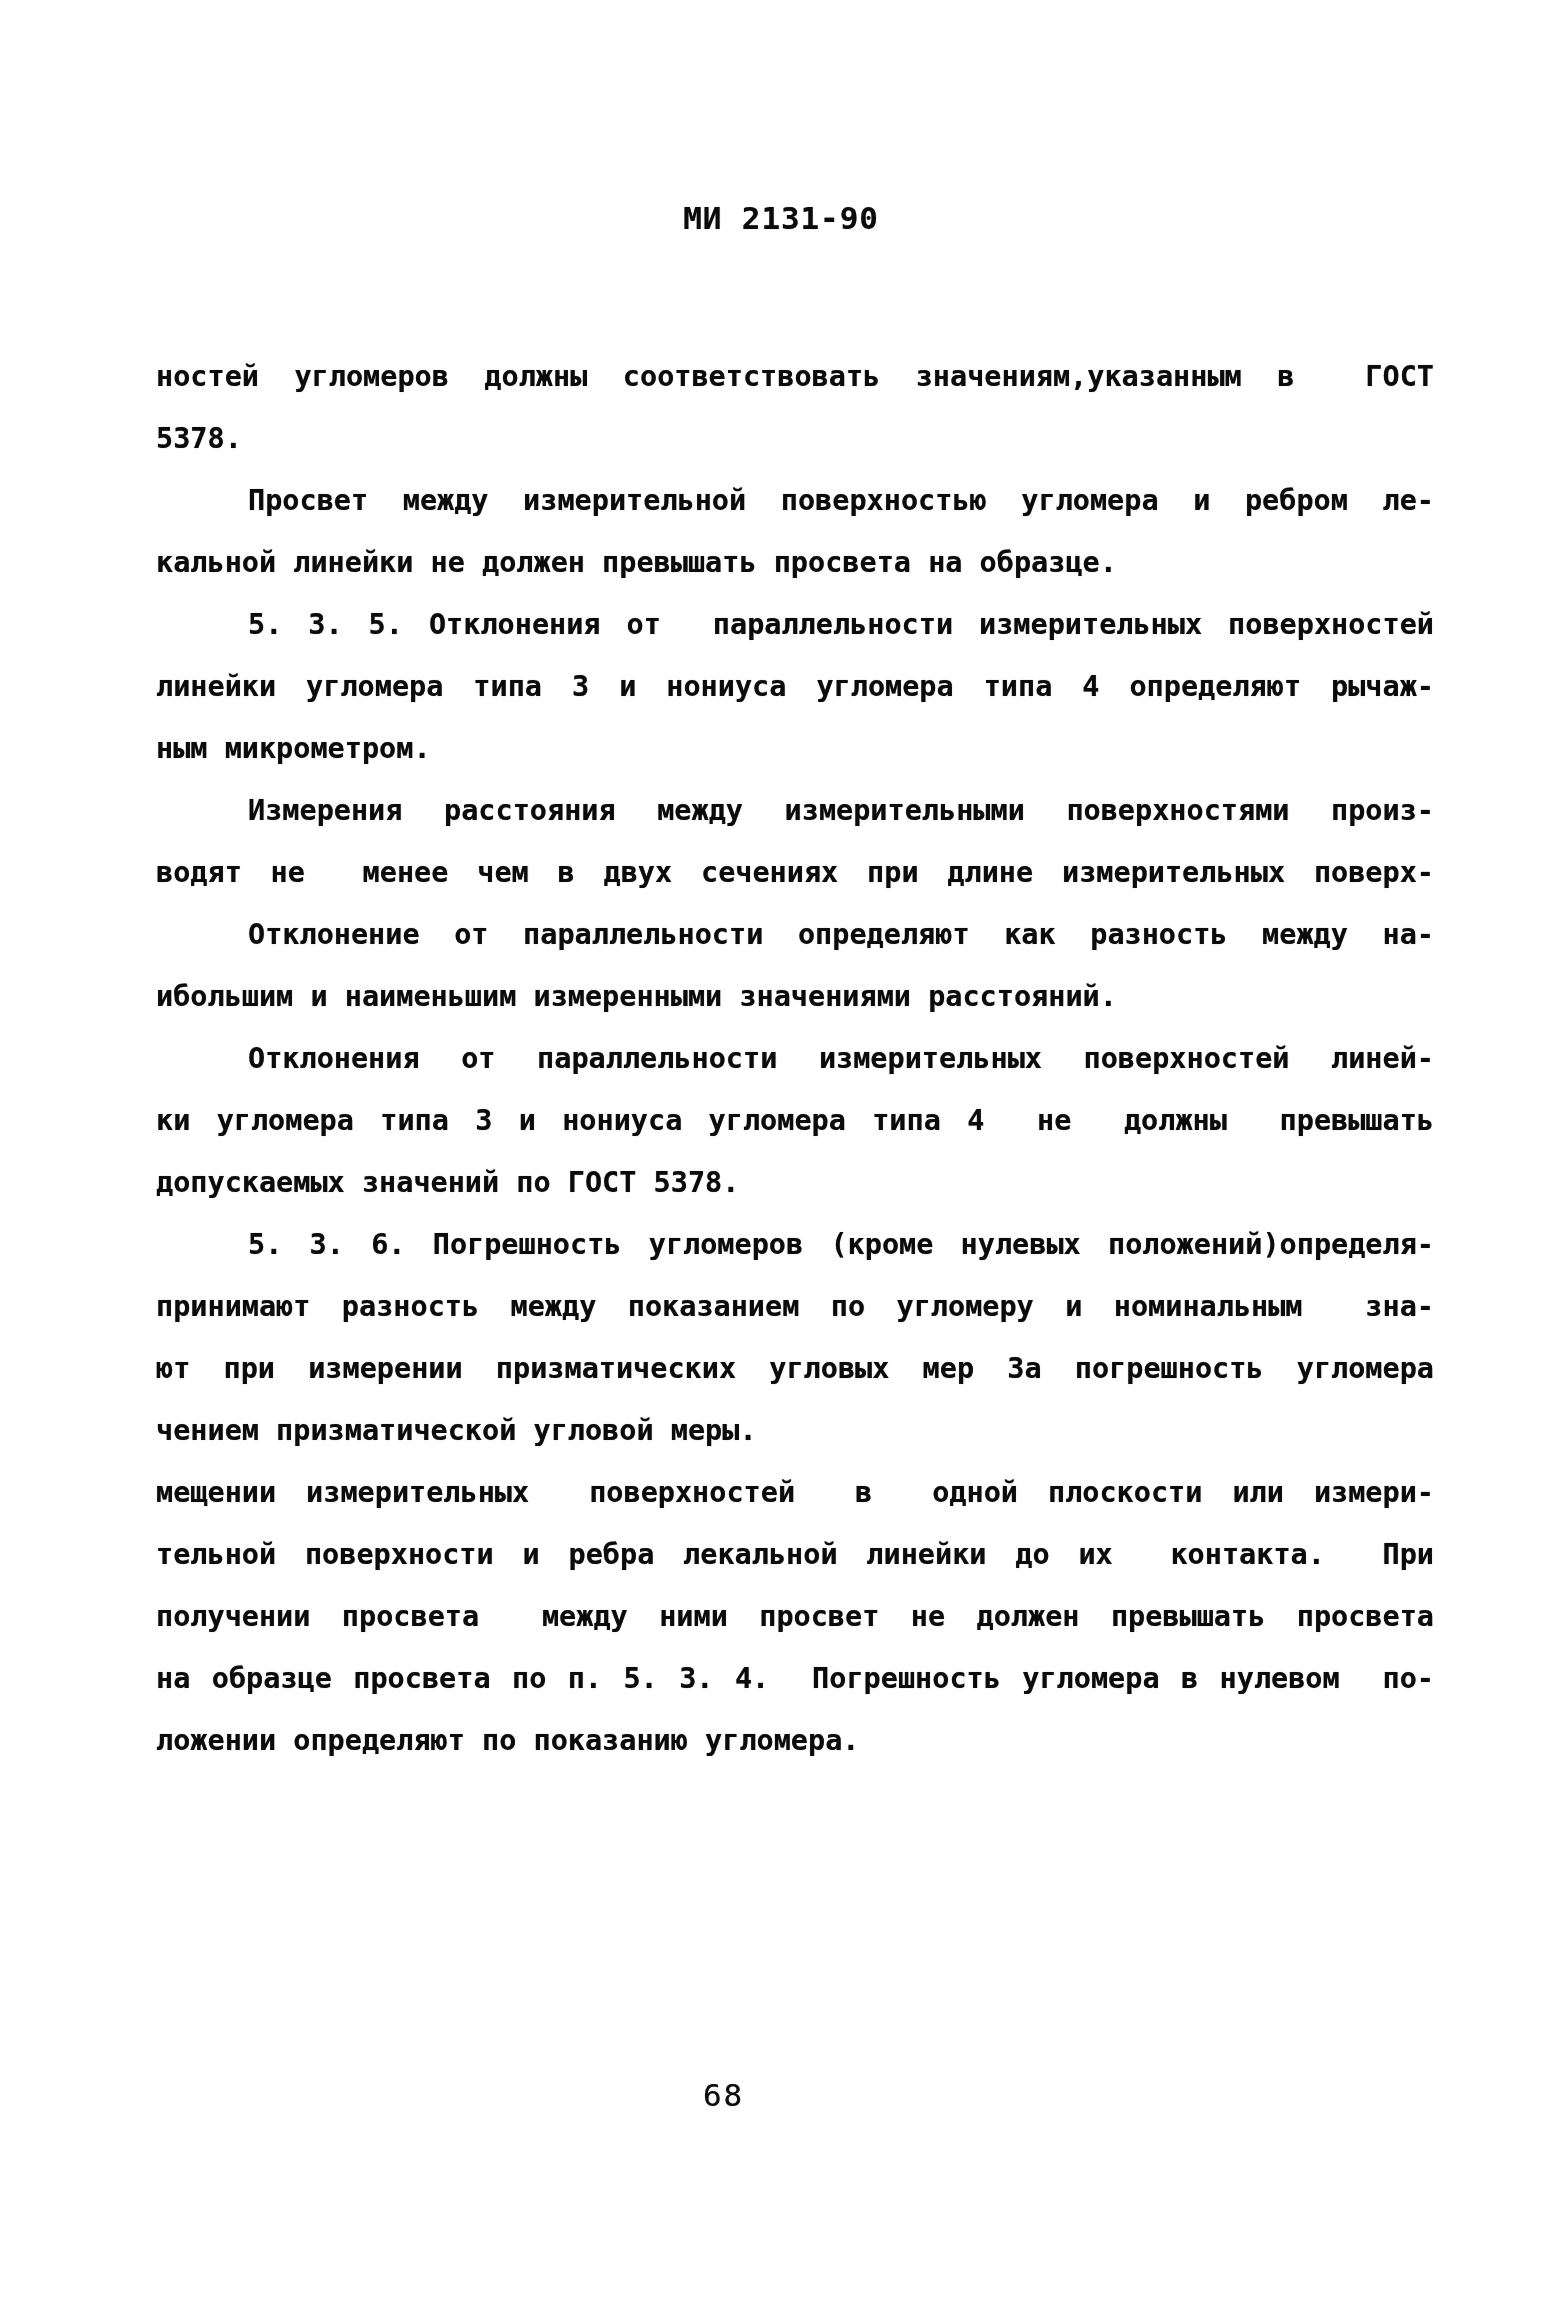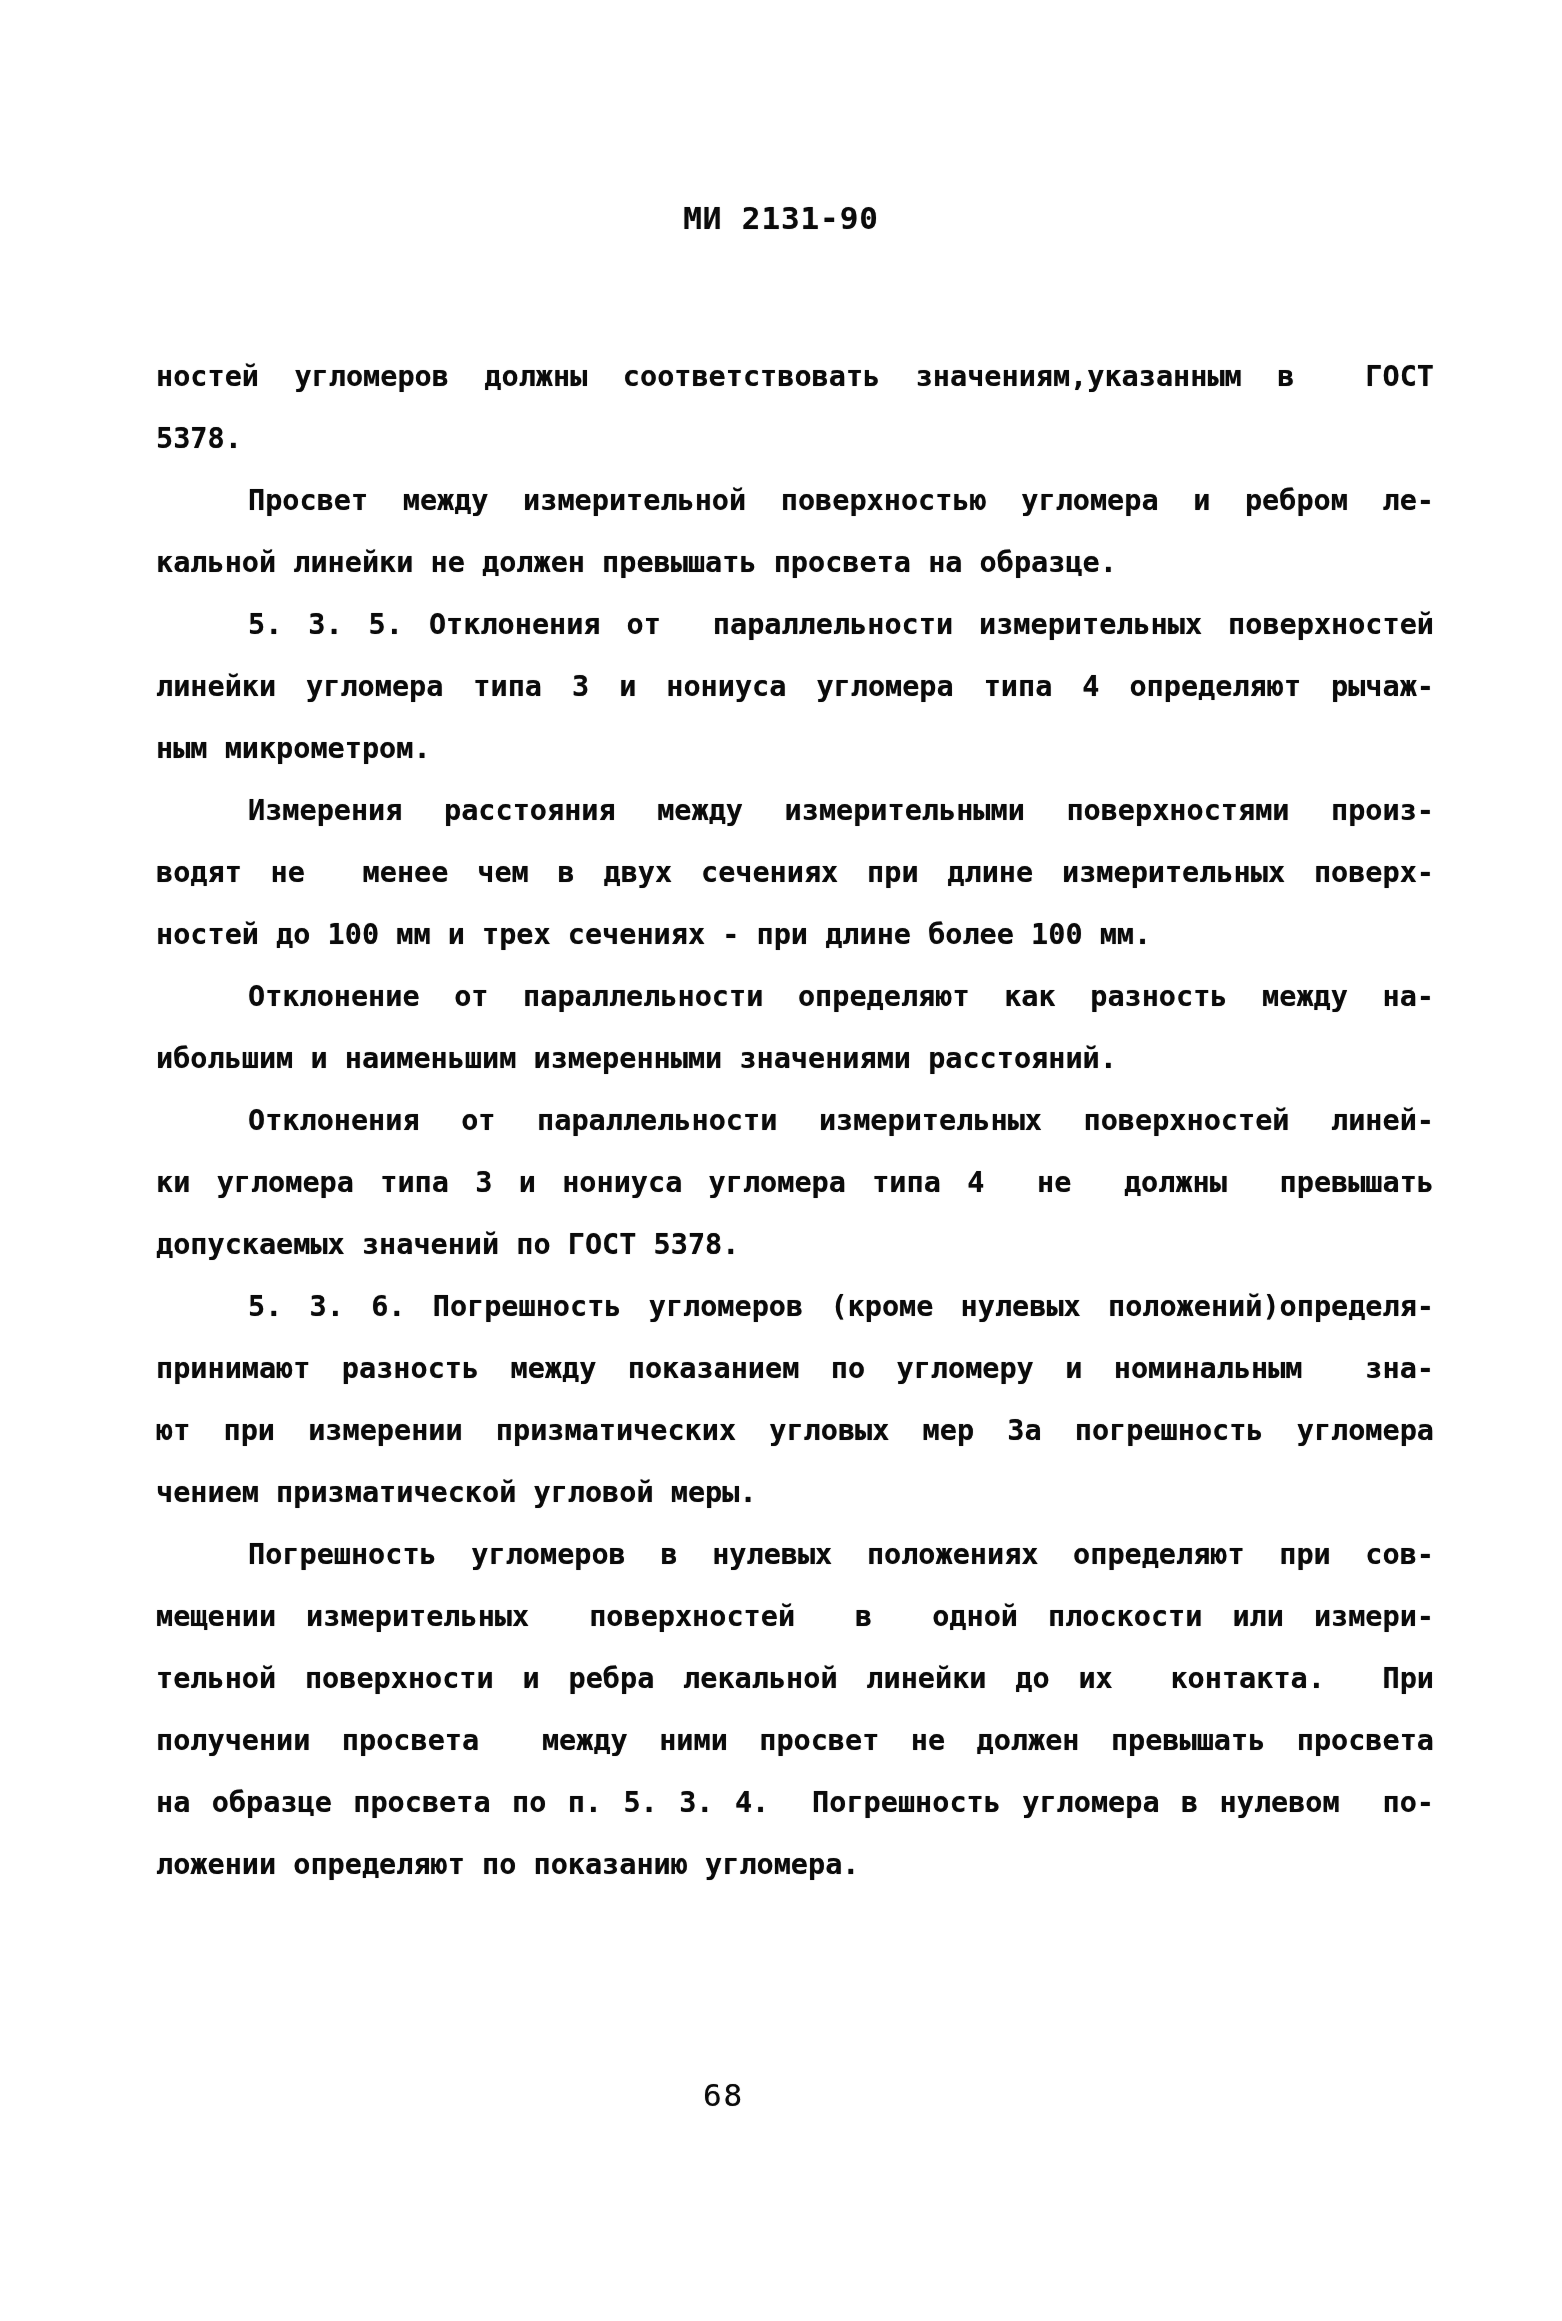--- a/index.html
+++ b/index.html
@@ -74,31 +74,29 @@
   <div class="doc-body">
       <div class="line">ностей угломеров должны соответствовать значениям,указанным в  ГОСТ</div>
       <div class="line end">5378.</div>
       <div class="line indent">Просвет между измерительной поверхностью угломера и ребром ле-</div>
       <div class="line end">кальной линейки не должен превышать просвета на образце.</div>
       <div class="line indent">5. 3. 5. Отклонения от  параллельности измерительных поверхностей</div>
       <div class="line">линейки угломера типа 3 и нониуса угломера типа 4 определяют рычаж-</div>
       <div class="line end">ным микрометром.</div>
       <div class="line indent">Измерения расстояния между измерительными поверхностями произ-</div>
       <div class="line">водят не  менее чем в двух сечениях при длине измерительных поверх-</div>
-      <div class="line end">ностей до 100 мм и трех сечениях - при длине более 100 мм.</div>
       <div class="line indent">Отклонение от параллельности определяют как разность между на-</div>
       <div class="line end">ибольшим и наименьшим измеренными значениями расстояний.</div>
       <div class="line indent">Отклонения от параллельности измерительных поверхностей линей-</div>
       <div class="line">ки угломера типа 3 и нониуса угломера типа 4  не  должны  превышать</div>
       <div class="line end">допускаемых значений по ГОСТ 5378.</div>
       <div class="line indent">5. 3. 6. Погрешность угломеров (кроме нулевых положений)определя-</div>
       <div class="line">принимают разность между показанием по угломеру и номинальным  зна-</div>
       <div class="line">ют при измерении призматических угловых мер За погрешность угломера</div>
       <div class="line end">чением призматической угловой меры.</div>
-      <div class="line indent">Погрешность угломеров в нулевых положениях определяют при сов-</div>
       <div class="line">мещении измерительных  поверхностей  в  одной плоскости или измери-</div>
       <div class="line">тельной поверхности и ребра лекальной линейки до их  контакта.  При</div>
       <div class="line">получении просвета  между ними просвет не должен превышать просвета</div>
       <div class="line">на образце просвета по п. 5. 3. 4.  Погрешность угломера в нулевом  по-</div>
       <div class="line end">ложении определяют по показанию угломера.</div>
     </div>
 
   <div class="page-number">68</div>
 </div>
 

